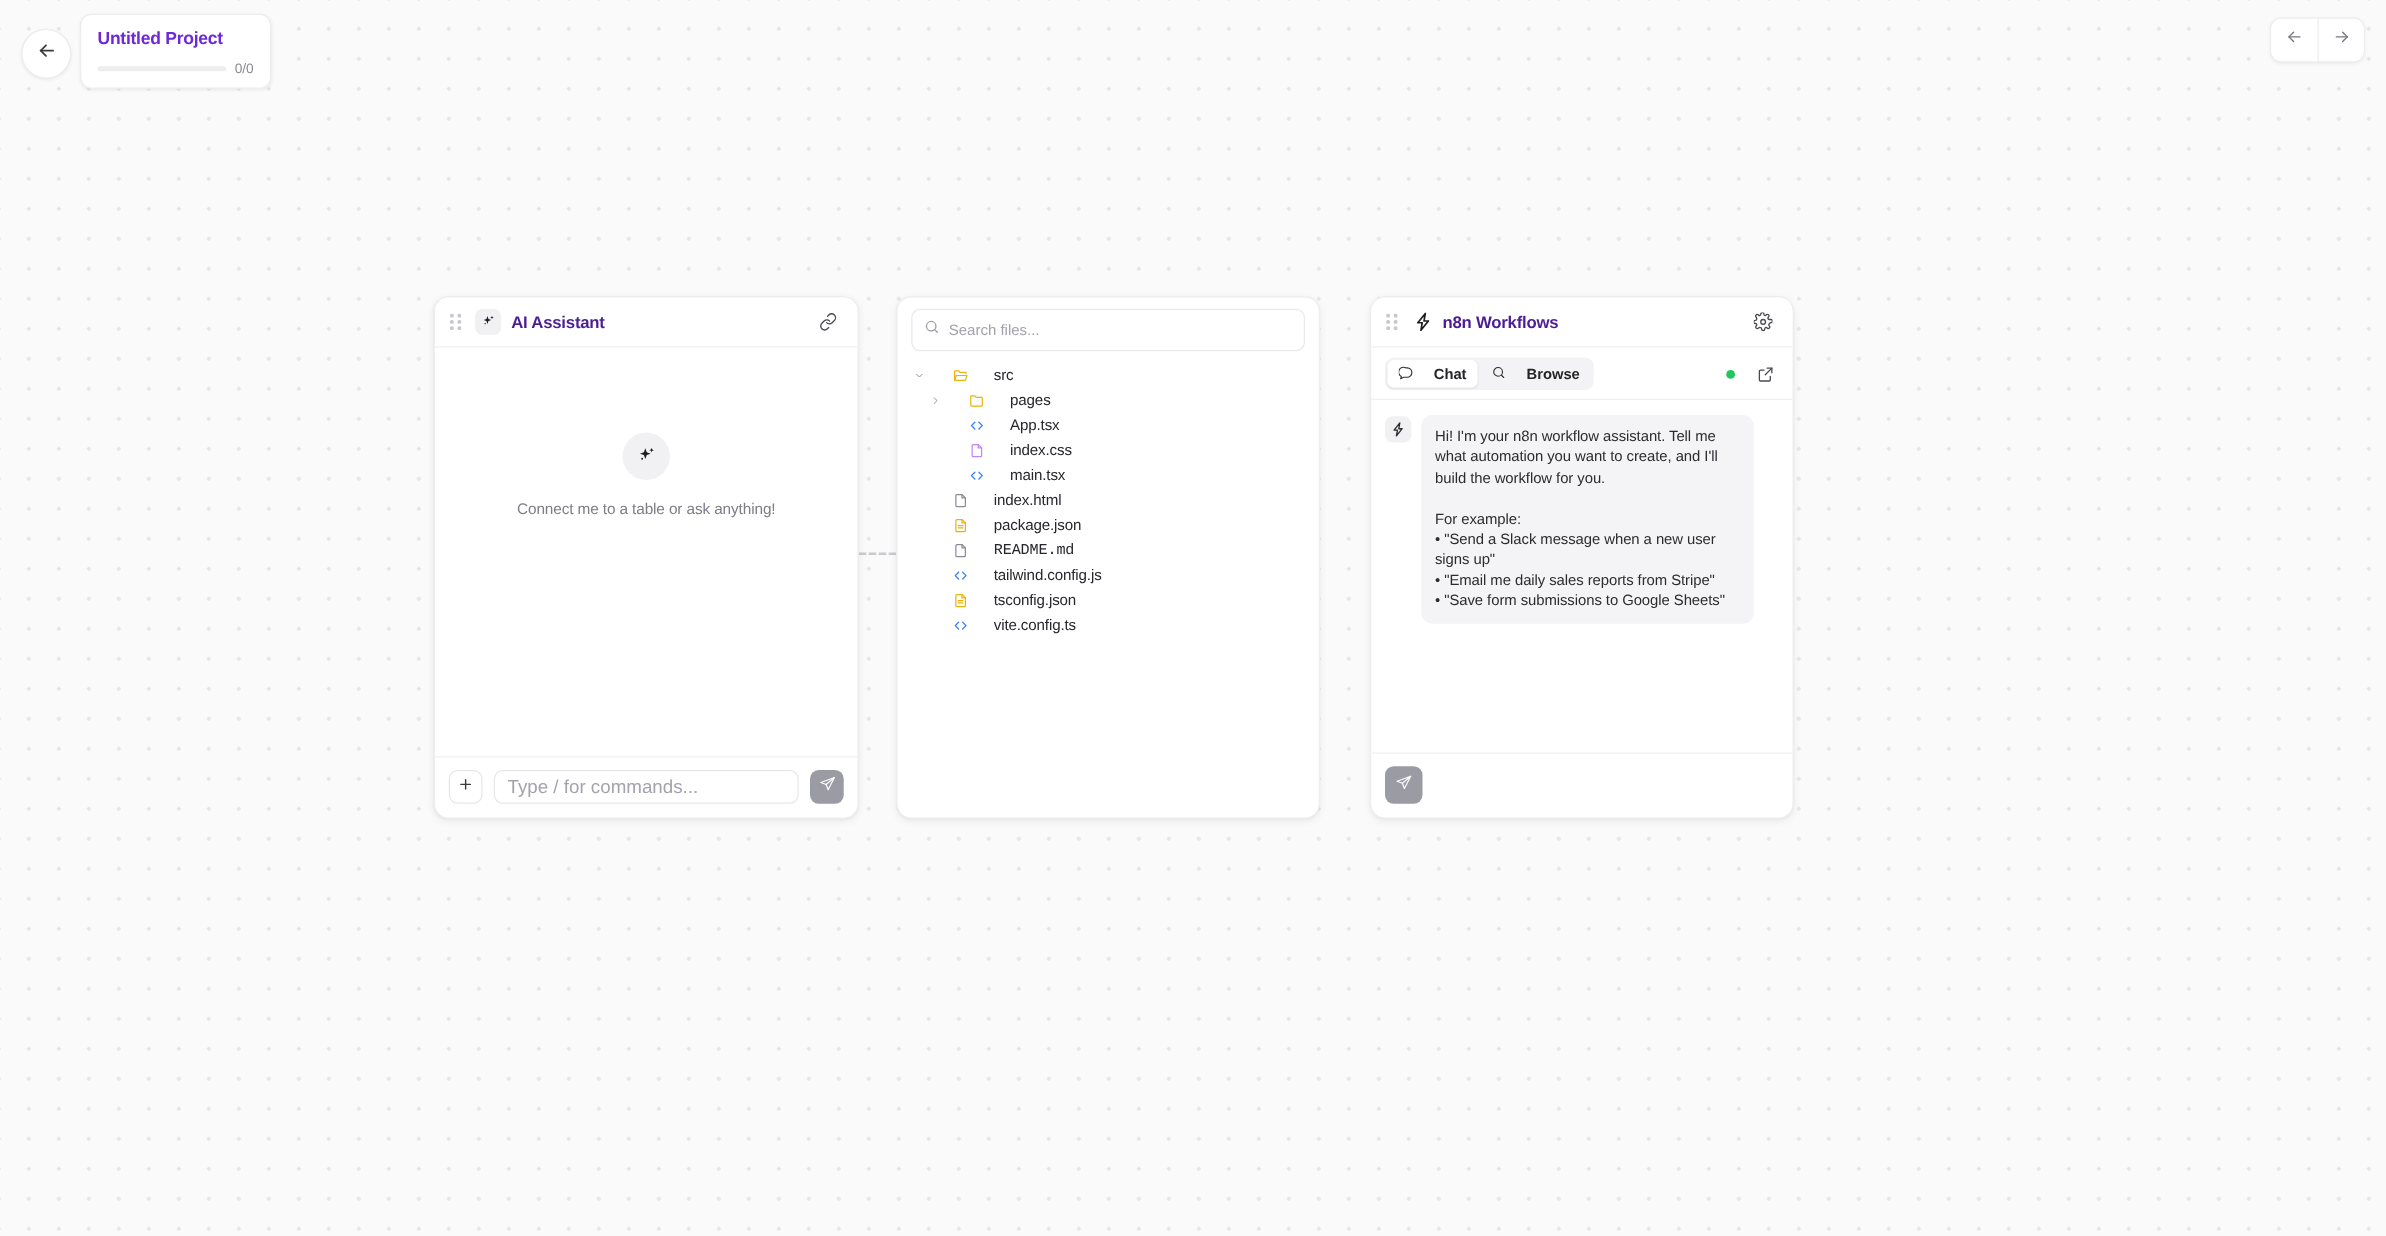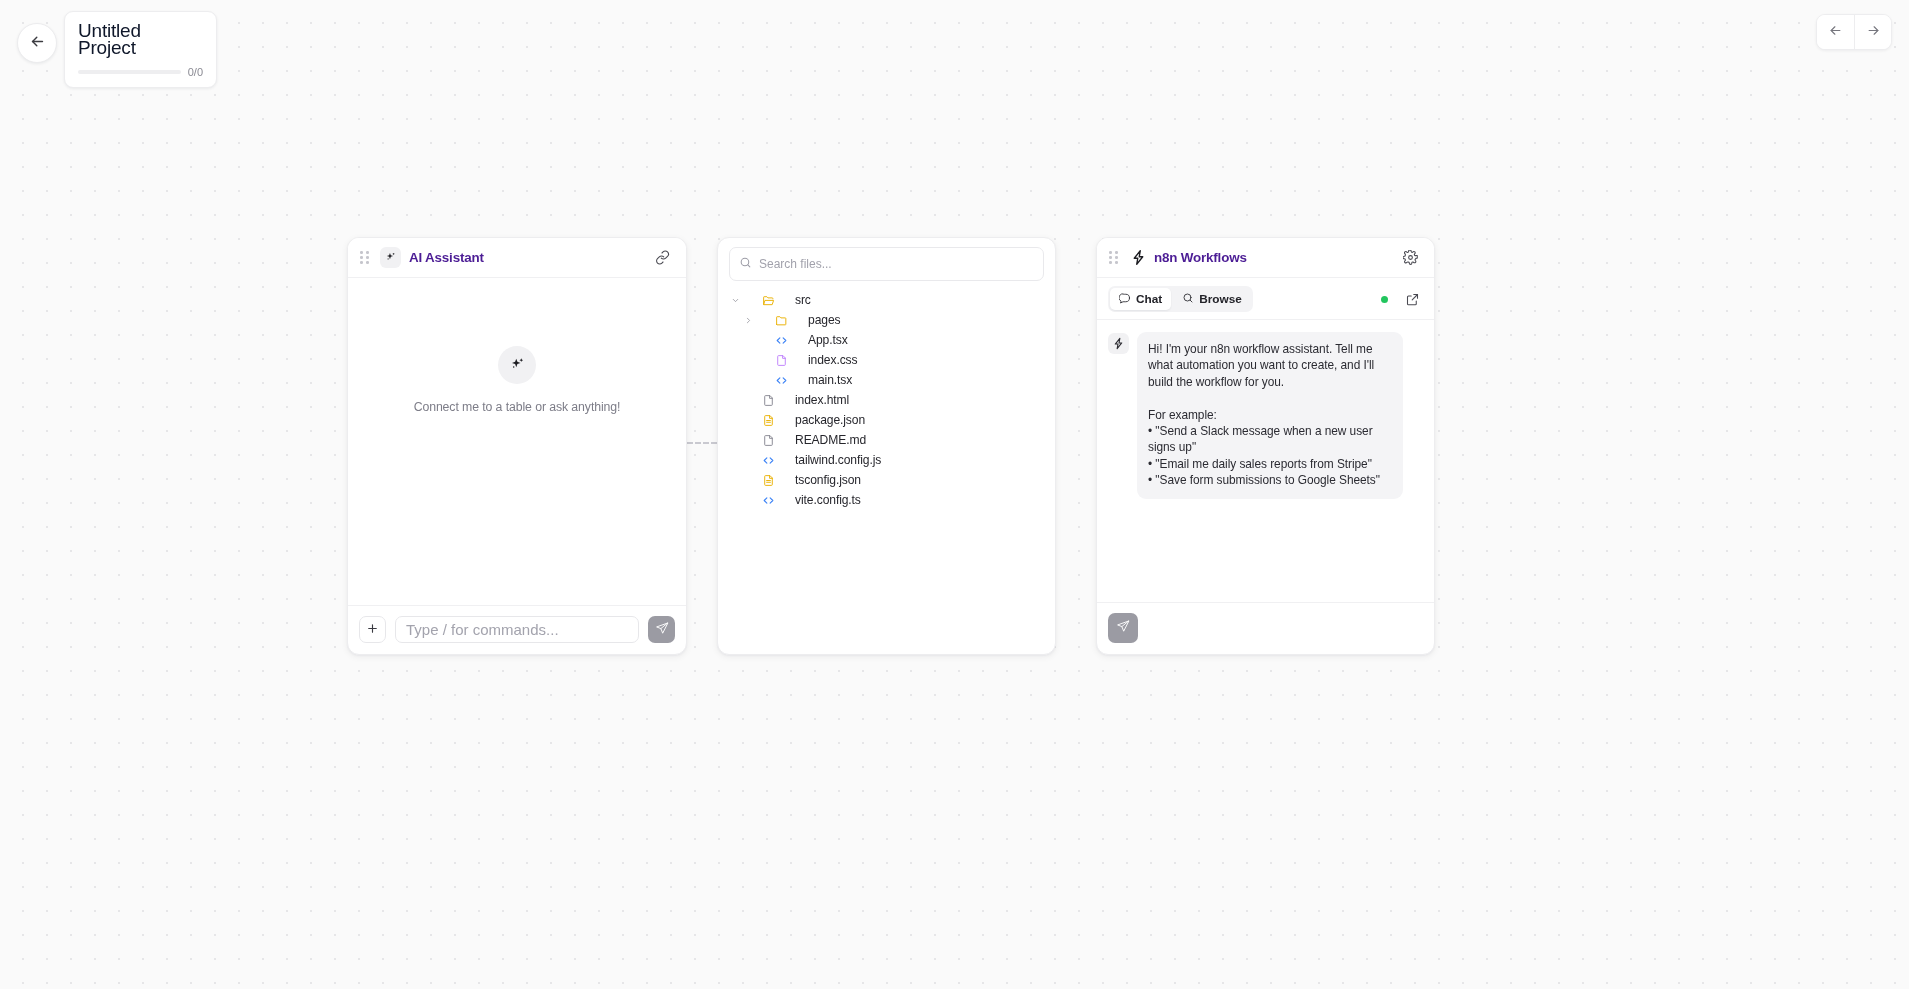--- a/index.html
+++ b/index.html
@@ -41,23 +41,23 @@
     position: absolute;
     left: 64px; top: 11px;
     width: 153px;
     padding: 10px 13px 9px 13px;
     background: #ffffff;
     border: 1px solid #ededef;
     border-radius: 9px;
     box-shadow: 0 1px 3px rgba(16,24,40,.07);
   }
   .project-title {
-    font-size: 19px;
-    font-weight: 400;
-    color: #0f172a;
+    font-size: 14px;
+    font-weight: 700;
+    color: #6d28d9;
     letter-spacing: -0.2px;
     line-height: 17px;
   }
   .project-progress-row {
     display: flex;
     align-items: center;
     gap: 7px;
     margin-top: 10px;
   }
   .project-bar {
@@ -274,21 +274,21 @@
     border-bottom: 1px solid #f0f0f2;
   }
   .tabs-group {
     display: flex;
     background: #f3f3f5;
     border-radius: 7px;
     padding: 2px;
     gap: 2px;
   }
   .tab {
-    display: flex; align-items: center; gap: 5px;
+    display: flex; align-items: center; gap: 16px;
     height: 22px;
     padding: 0 9px;
     border-radius: 5px;
     font-size: 11.8px;
     font-weight: 600;
     color: #232329;
     cursor: pointer;
     white-space: nowrap;
   }
   .tab.active { background: #ffffff; box-shadow: 0 1px 2px rgba(16,24,40,.07); }
@@ -531,21 +531,21 @@
           <span class="fic">
             <svg viewBox="0 0 24 24" fill="none" stroke="#eab308" stroke-width="1.8" stroke-linecap="round" stroke-linejoin="round">
               <path d="M14 3H6.5A1.5 1.5 0 005 4.5v15A1.5 1.5 0 006.5 21h11a1.5 1.5 0 001.5-1.5V8z"></path>
               <path d="M14 3v5h5"></path>
               <path d="M8.5 12h7"></path>
               <path d="M8.5 15.3h7"></path>
             </svg>
           </span>
           <span>package.json</span>
         </div>
-        <div class="tree-row" style="padding-left: 4px;">
+        <div class="tree-row" style="padding-left: 4px; font-family: Liberation Mono, monospace;">
           <span class="chev"></span>
           <span class="fic">
             <svg viewBox="0 0 24 24" fill="none" stroke="#8b8b95" stroke-width="1.8" stroke-linecap="round" stroke-linejoin="round">
               <path d="M14 3H6.5A1.5 1.5 0 005 4.5v15A1.5 1.5 0 006.5 21h11a1.5 1.5 0 001.5-1.5V8z"></path>
               <path d="M14 3v5h5"></path>
             </svg>
           </span>
           <span>README.md</span>
         </div>
         <div class="tree-row" style="padding-left: 4px;">

